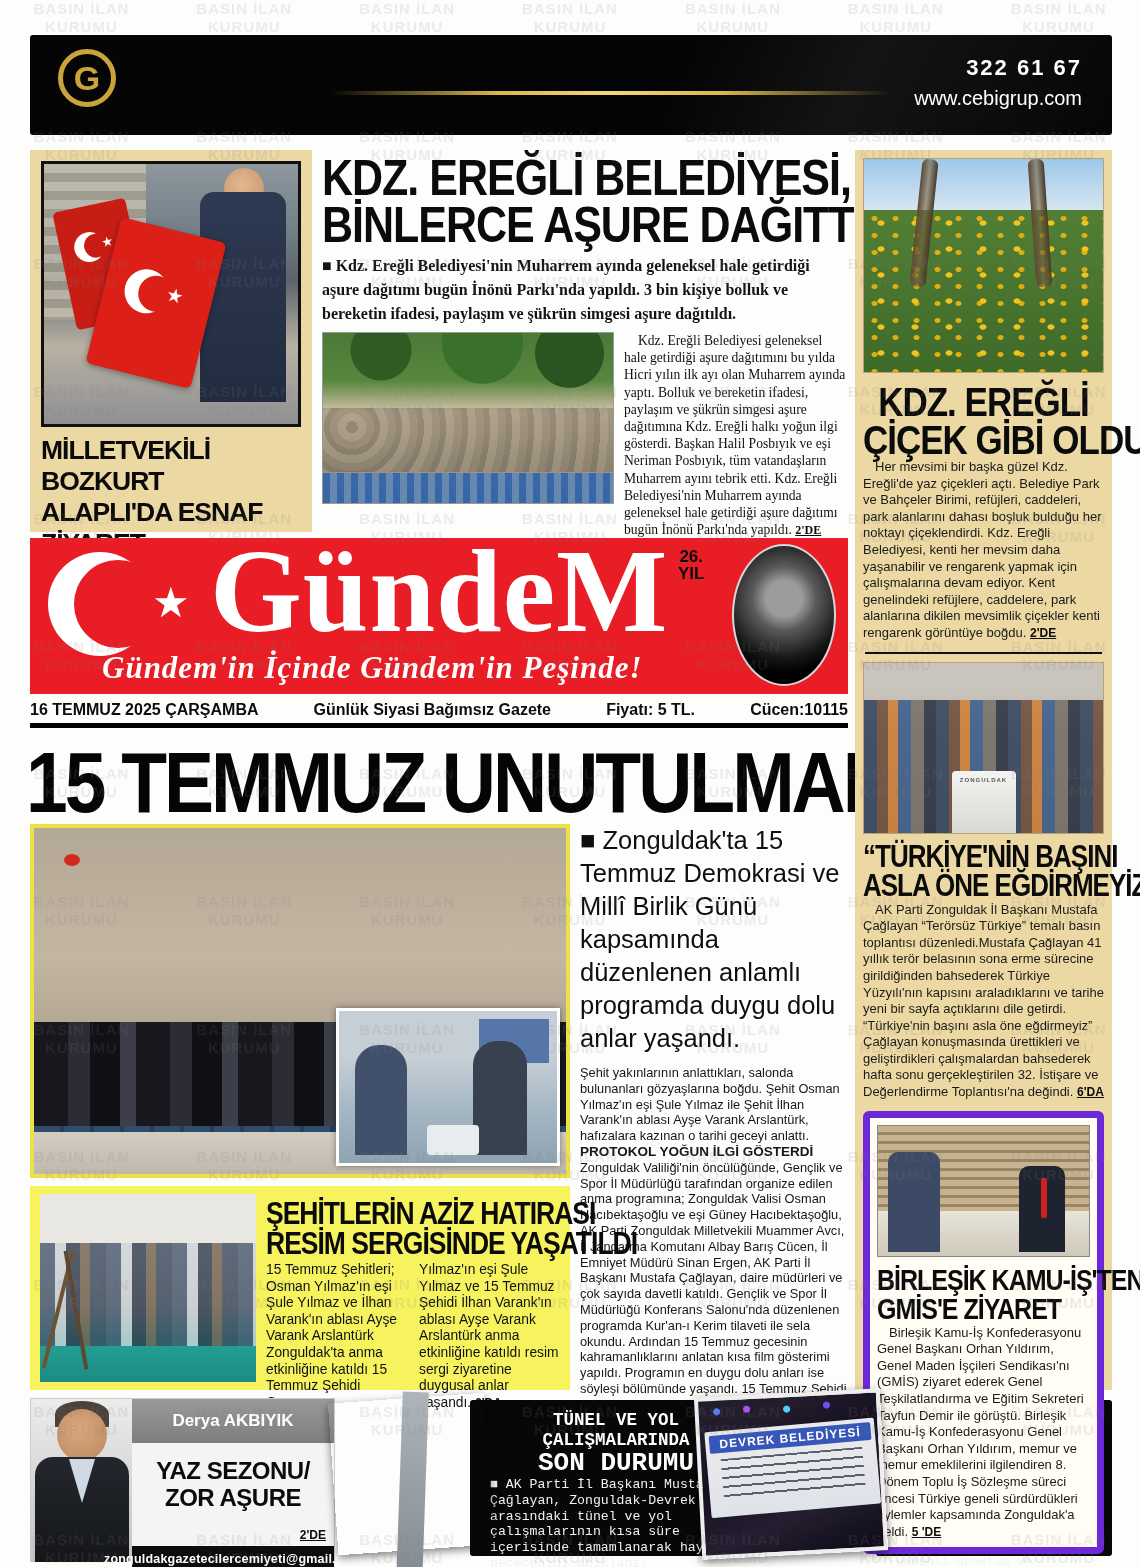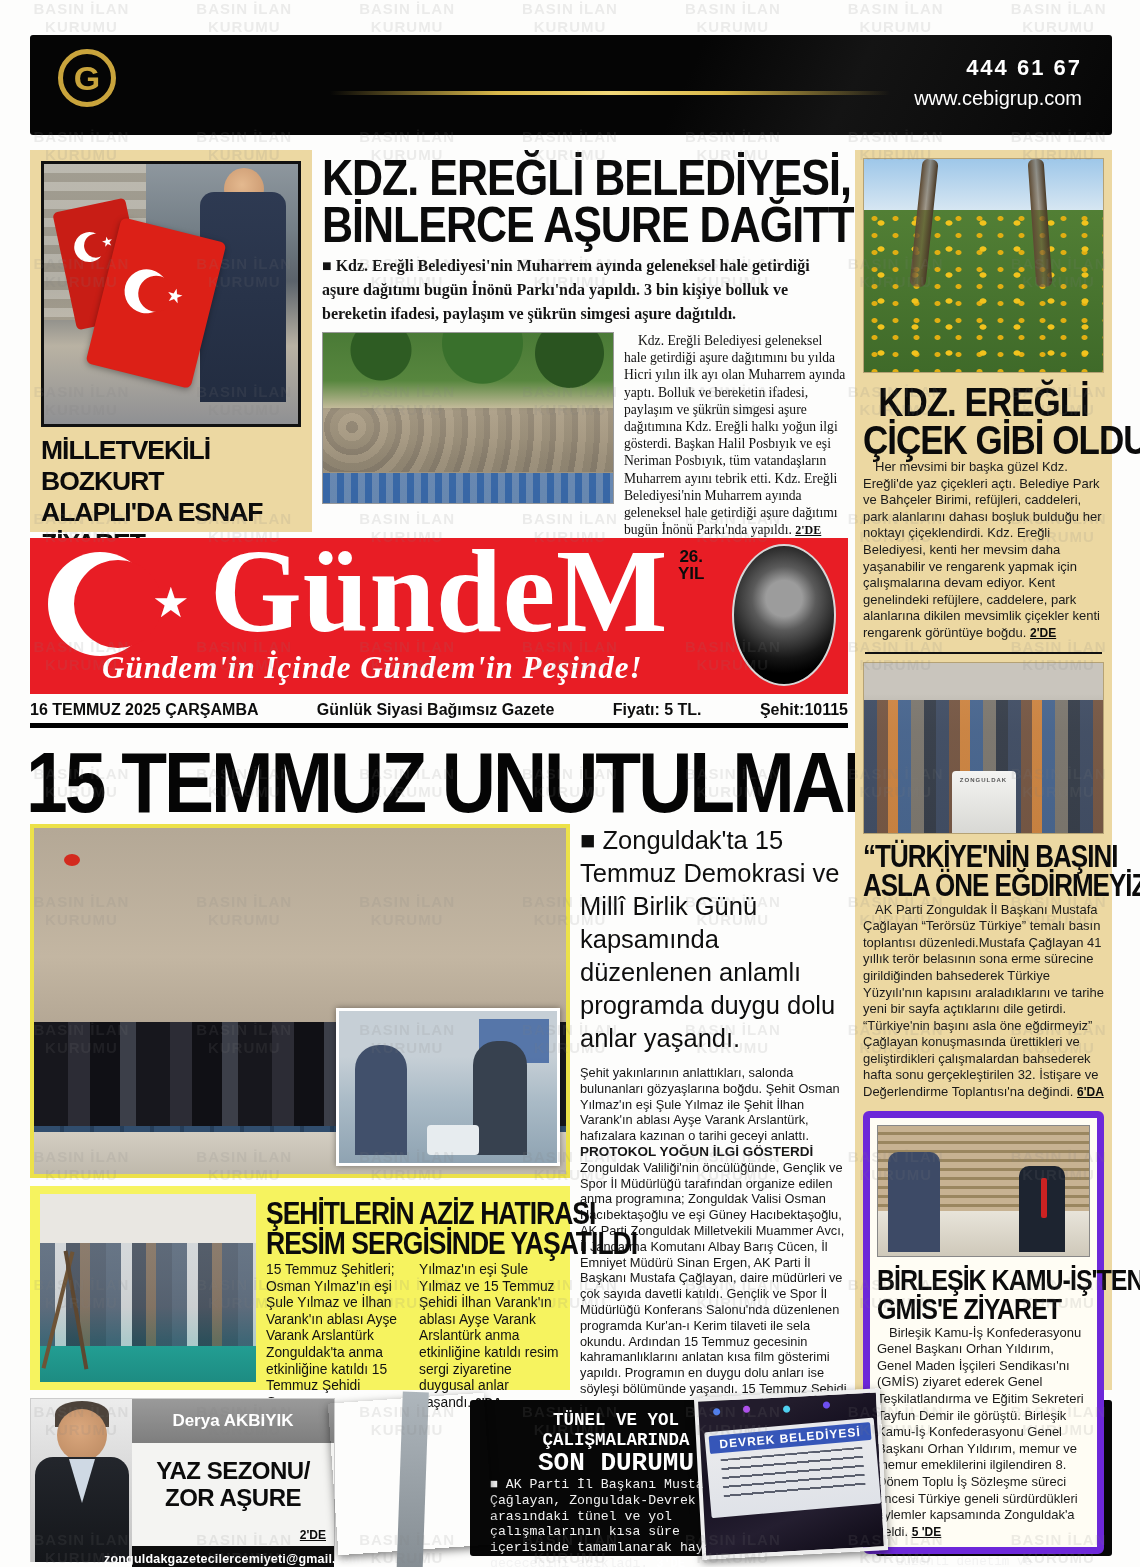--- a/index.html
+++ b/index.html
@@ -200,21 +200,21 @@
 <body>
 
 <div class="page">
 
   <header class="abs ad">
     <div class="ad-logo">
       <div class="ad-ring">G</div>
     </div>
     <div class="ad-line"></div>
     <div class="ad-right">
-      <div class="ad-phone">444 61 67</div>
+      <div class="ad-phone">322 61 67</div>
       <div class="ad-site">www.cebigrup.com</div>
     </div>
   </header>
 
   <section class="abs cream topleft">
     <div class="ph photo-flags">
       <div class="shopwall"></div>
       <div class="suithead"></div>
         <div class="suitman"></div>
       <div class="flagB">
@@ -312,21 +312,21 @@
       <span>26.</span><br><span>YIL</span>
     </div>
     <div class="mast-oval"></div>
     <div class="mast-tag">Gündem'in İçinde Gündem'in Peşinde!</div>
   </section>
 
   <div class="abs dateline">
     <span>16 TEMMUZ 2025 ÇARŞAMBA</span>
     <span>Günlük Siyasi Bağımsız Gazete</span>
     <span>Fiyatı: 5 TL.</span>
-    <span>Şehit:10115</span>
+    <span>Cücen:10115</span>
   </div>
 
   <div class="abs bigline">
     <span class="t">15 TEMMUZ UNUTULMADI</span>
   </div>
 
   <section class="abs mainph">
     <div class="audit-crowd"></div>
     <div class="audit-dots"></div>
     <div class="audit-seats"></div>

